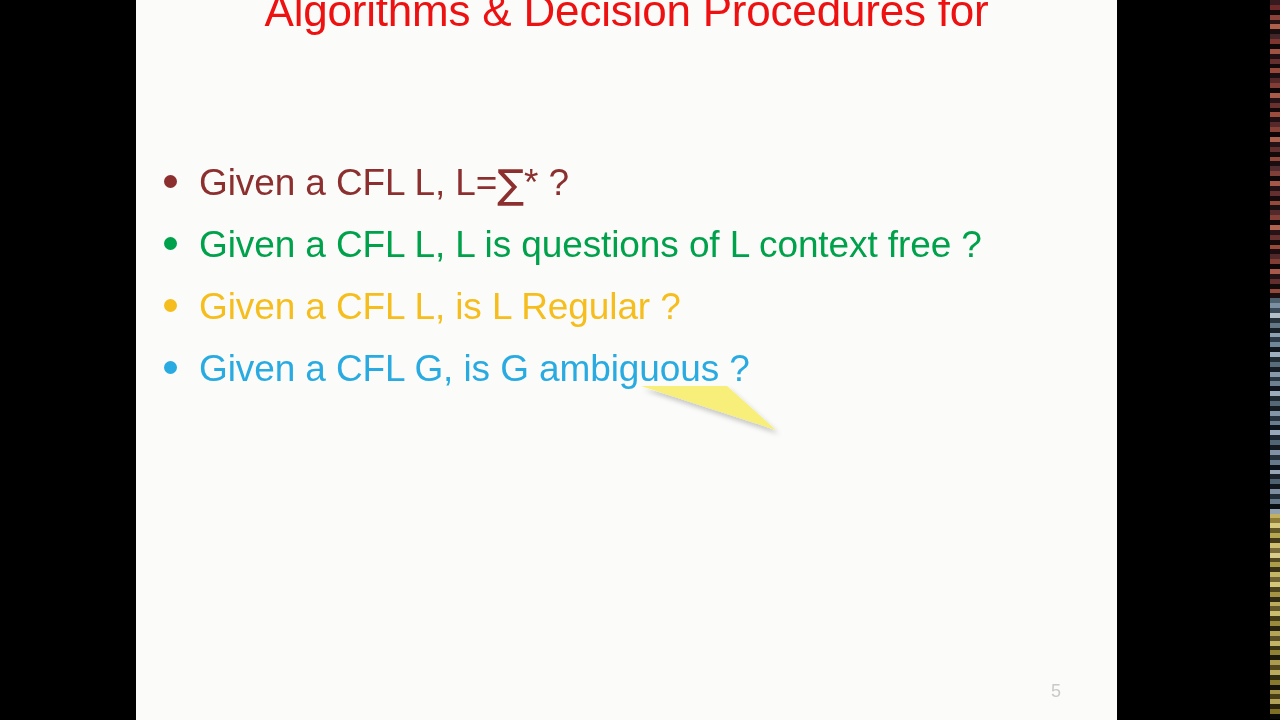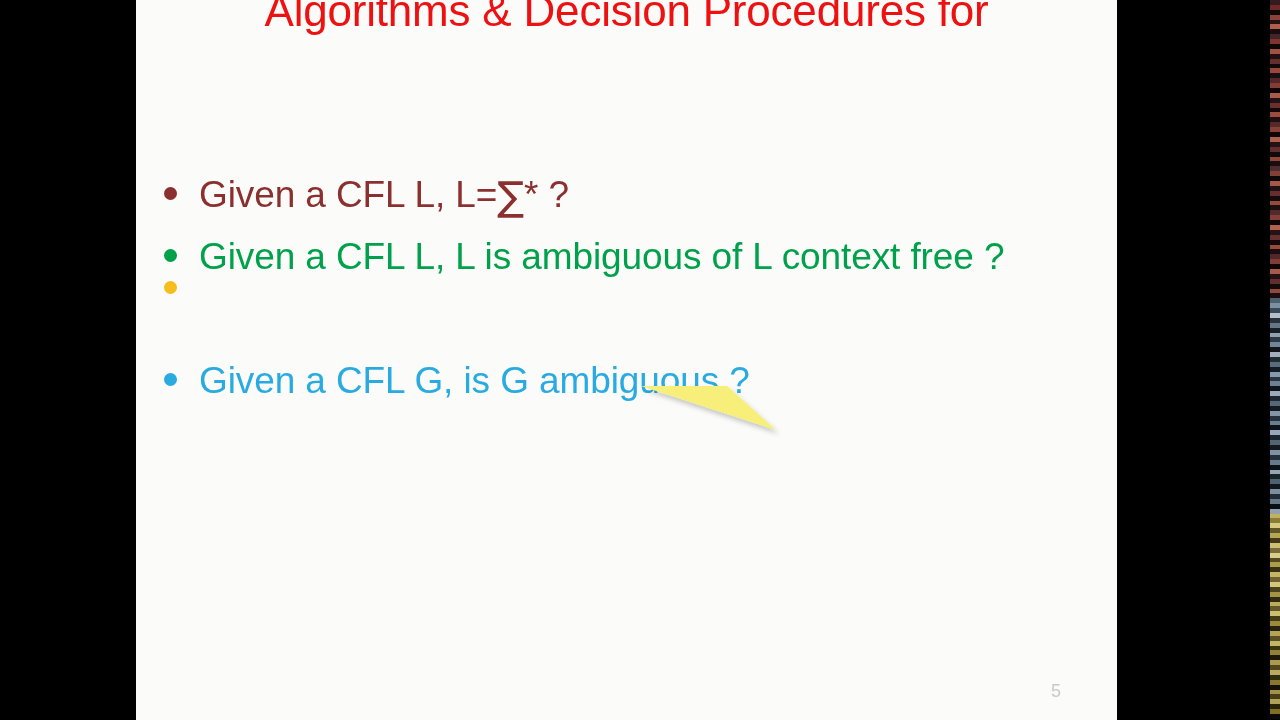--- a/index.html
+++ b/index.html
@@ -69,21 +69,20 @@
     height: 13px;
     border-radius: 50%;
     margin-right: 22px;
     position: relative;
     top: -7px;
   }
   .bullet-text {
     font-size: 37px;
     line-height: 1;
     letter-spacing: -0.1px;
-    margin-top: 12px;
   }
   .sigma {
     font-family: "DejaVu Sans", sans-serif;
     font-size: 40px;
     line-height: 0;
     position: relative;
     top: 3px;
   }
 
   .c-maroon { color: #8c2f2f; }
@@ -165,25 +164,26 @@
 
     <div id="bullets">
 
       <div class="bullet-row">
         <span class="bullet-dot b-maroon"></span>
         <span class="bullet-text c-maroon"><span>Given a CFL L, L=</span><span class="sigma">∑</span><span>* ?</span></span>
       </div>
 
       <div class="bullet-row">
         <span class="bullet-dot b-green"></span>
-        <span class="bullet-text c-green">Given a CFL L, L is ambiguous of L context free ?</span>
+        <span class="bullet-text c-green">Given a CFL L, L is questions of L context free ?</span>
       </div>
 
       <div class="bullet-row">
         <span class="bullet-dot b-yellow"></span>
+        <span class="bullet-text c-yellow">Given a CFL L, is L Regular ?</span>
       </div>
 
       <div class="bullet-row">
         <span class="bullet-dot b-cyan"></span>
         <span class="bullet-text c-cyan">Given a CFL G, is G ambiguous ?</span>
       </div>
 
     </div>
 
     <div id="page-number">5</div>

